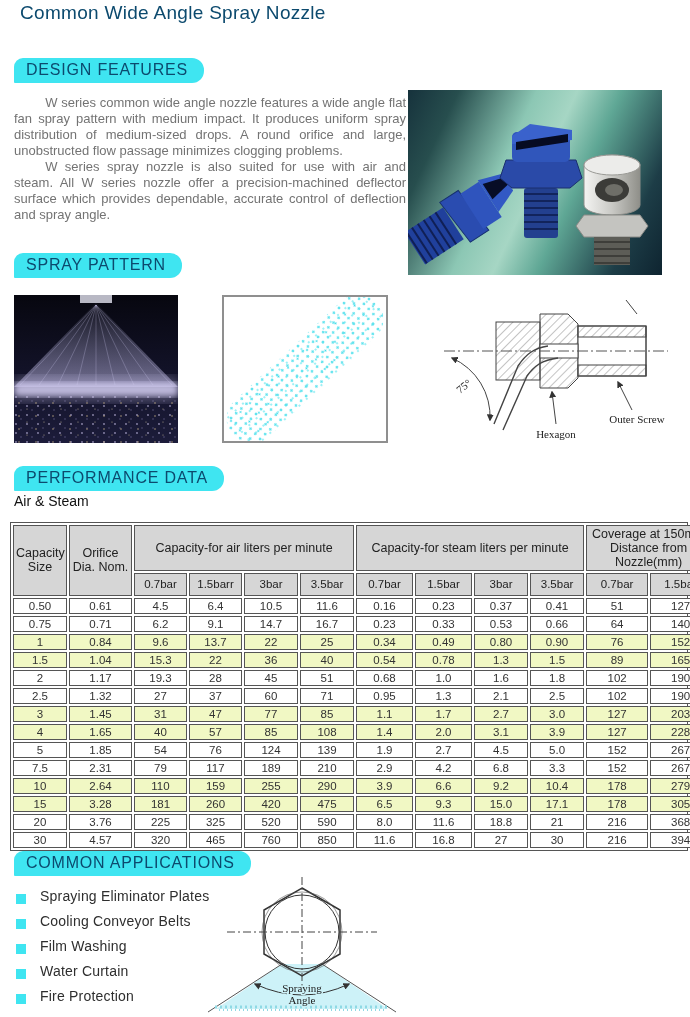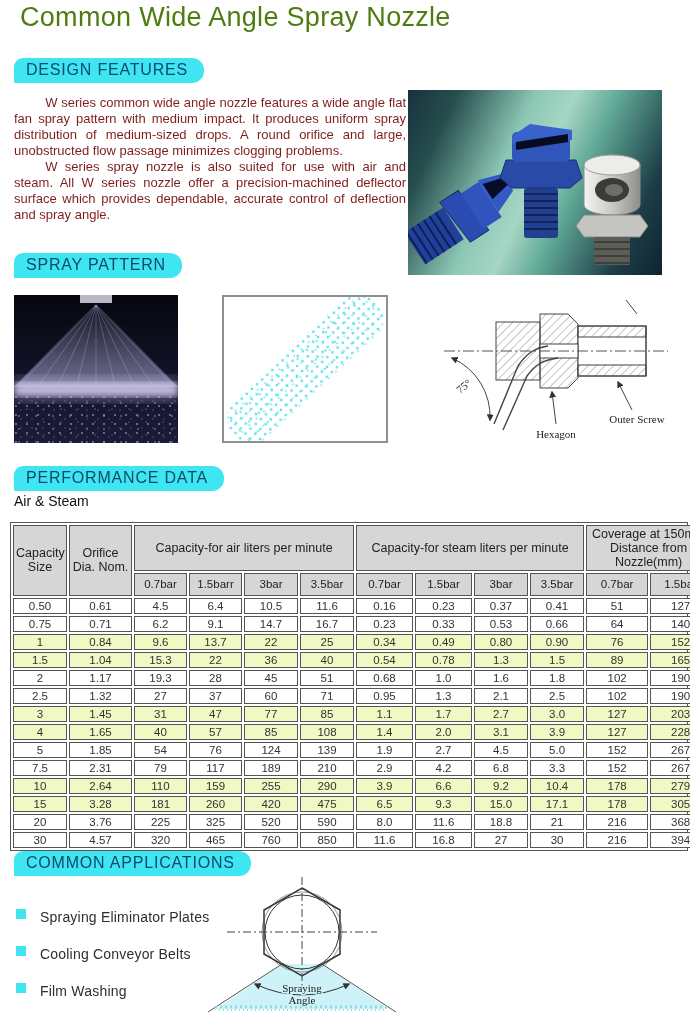--- a/index.html
+++ b/index.html
@@ -4,30 +4,30 @@
 <style>
   * { margin:0; padding:0; box-sizing:border-box; }
   html,body { background:#ffffff; }
   .page {
     position:relative; width:690px; height:1017px; margin:0 auto;
     background:#ffffff; overflow:hidden;
     font-family:"Liberation Sans", sans-serif; color:#222;
   }
   .page-title {
     position:absolute; left:20px; top:2px;
-    font-size:27px; font-weight:400; color:#4d7c0f; letter-spacing:0.3px;
+    font-size:19px; font-weight:400; color:#0c4a6e; letter-spacing:0.3px;
   }
   .pill {
     position:absolute; background:#3fe5f1; color:#0c4a6e;
     font-size:16px; letter-spacing:0.8px; padding:3px 16px 4px 12px;
     border-radius:9px 12px 12px 1px; white-space:nowrap;
   }
   .features-text {
     position:absolute; left:14px; top:95px; width:392px;
-    font-size:13px; line-height:16px; color:#7f1d1d; text-align:justify;
+    font-size:13px; line-height:16px; color:#737373; text-align:justify;
   }
   .features-text p { text-indent:2.4em; }
   
   .product-photo {
     position:absolute; left:408px; top:90px; width:254px; height:185px;
     background:linear-gradient(115deg,#16323c 0%,#274e4e 15%,#8cc7b4 38%,#a6d6c4 50%,#5fa795 63%,#1d3d47 85%,#0e2430 100%);
   }
   .product-photo svg { position:absolute; inset:0; }
   
   .spray-photo { position:absolute; left:14px; top:295px; width:164px; height:148px; background:#0a0a18; }
@@ -54,21 +54,21 @@
   table.perf th, table.perf td {
     border:1px solid #555; text-align:center; vertical-align:middle;
     font-weight:400; color:#222; background:#fff; overflow:hidden;
   }
   table.perf thead th { background:#d6d6d6; font-size:12.5px; line-height:1.12; padding:1px 2px; }
   table.perf thead th.sub { font-size:11.5px; height:19px; padding:4px; }
   table.perf tbody td { font-size:11.5px; height:16px; padding:0 1px; color:#333; }
   table.perf tbody tr.hl td { background:#f1f8c4; }
   
   .apps-list { position:absolute; left:16px; top:888px; list-style:none; }
-  .apps-list li { display:flex; align-items:flex-start; margin-bottom:9px;margin-top:21px; }
+  .apps-list li { display:flex; align-items:flex-end; margin-bottom:9px; }
   .bullet { width:10px; height:10px; background:#3fe5f1; margin-right:14px; flex:0 0 auto; }
   .apps-list .lbl { font-size:14px; color:#2e2e2e; letter-spacing:0.2px; }
   .angle-diagram { position:absolute; left:205px; top:876px; width:195px; height:140px; }
 </style>
 </head>
 <body>
 
 <div class="page">
 
   <h1 class="page-title">Common Wide Angle Spray Nozzle</h1>

